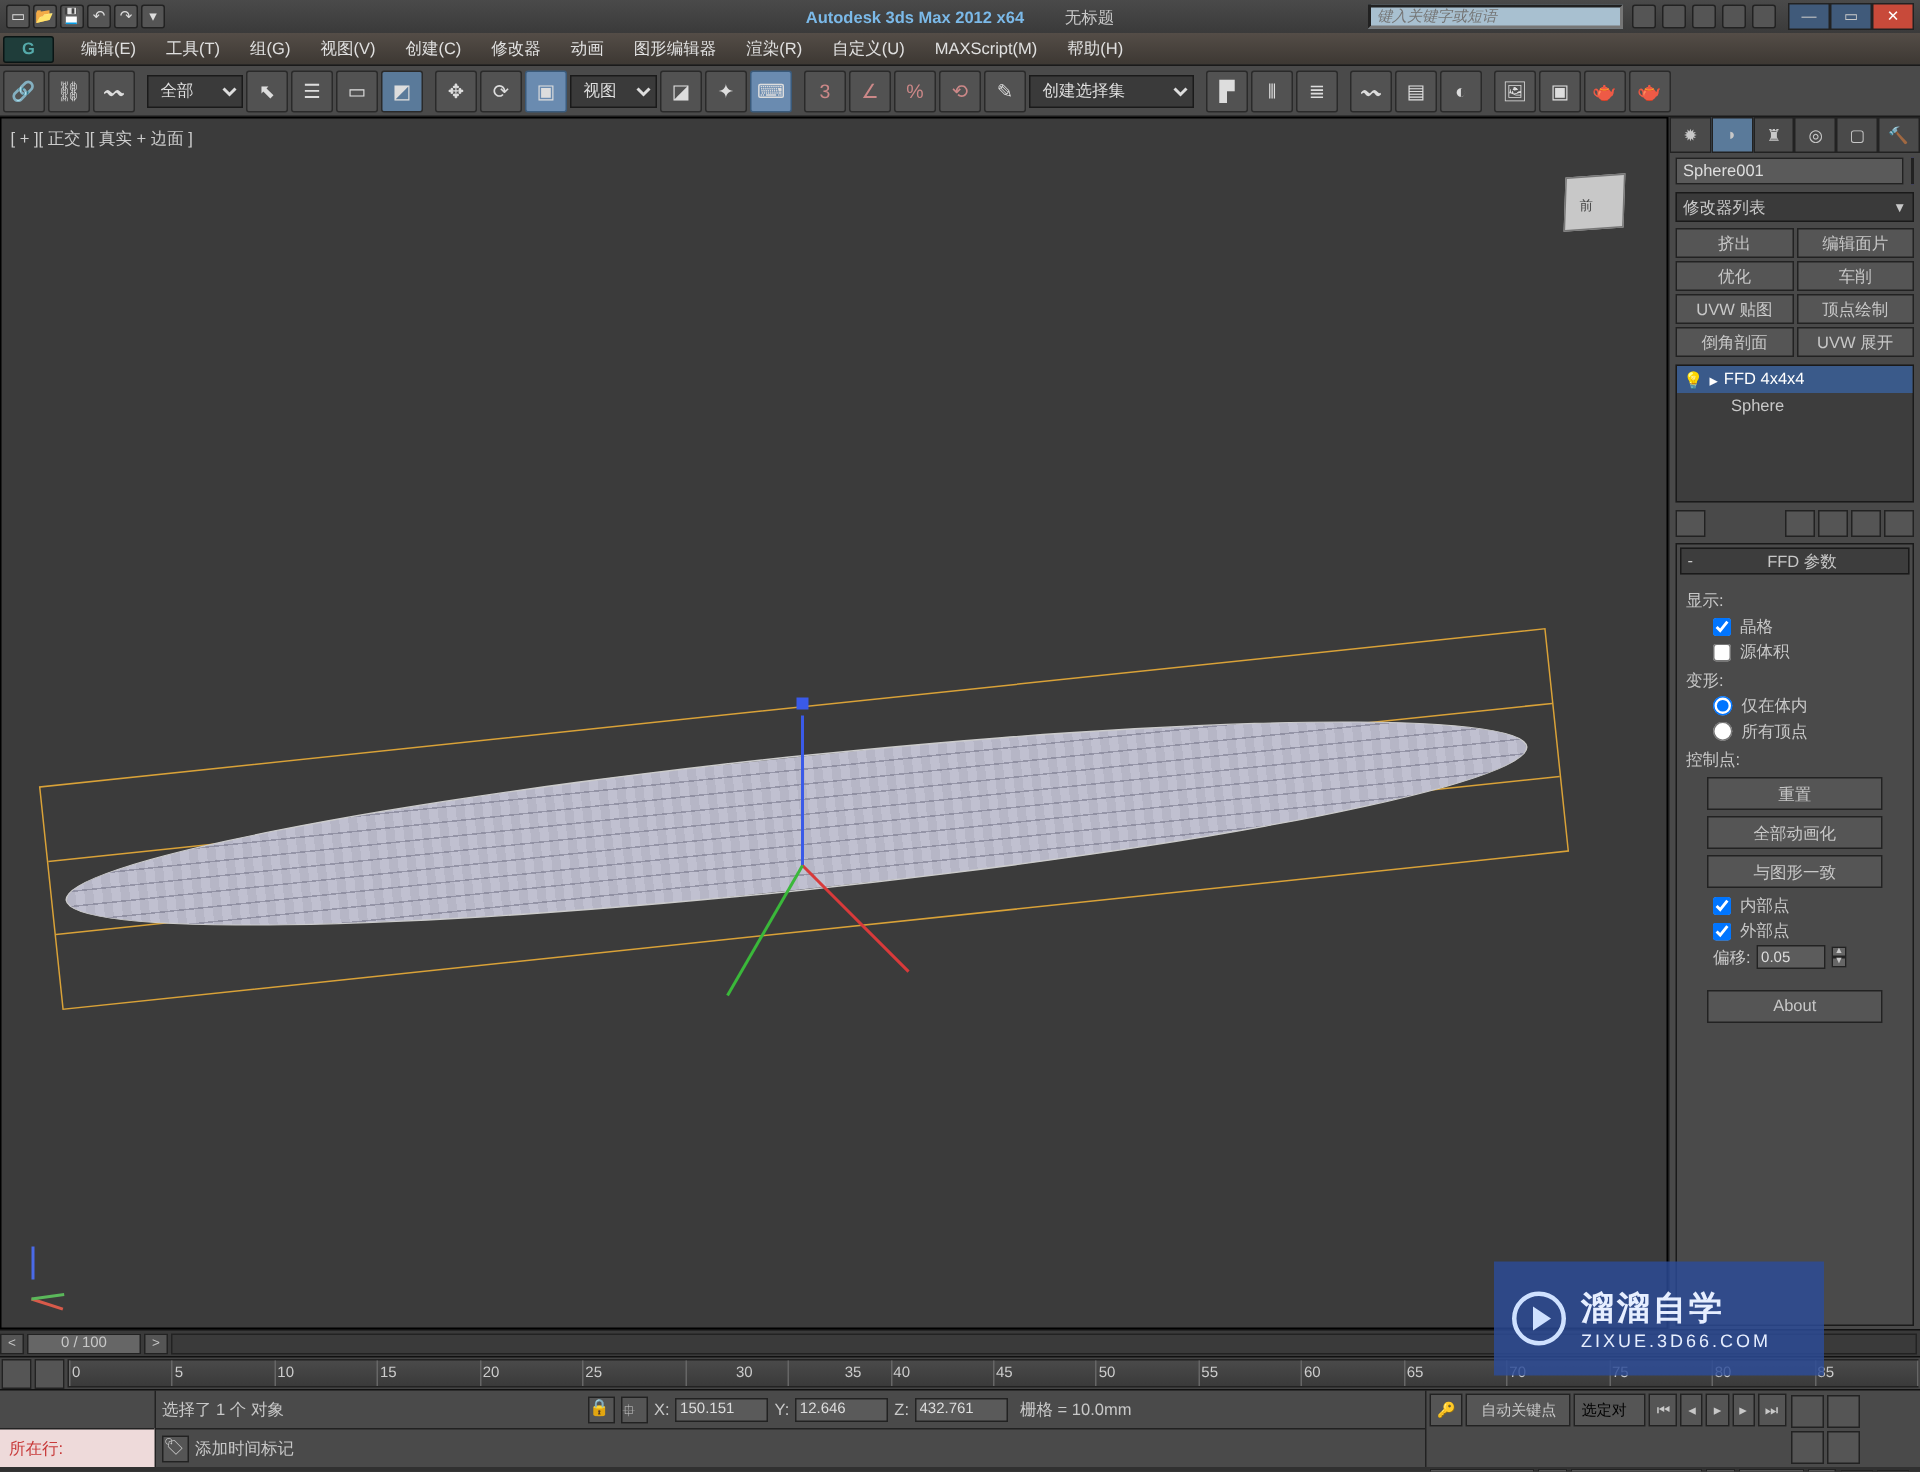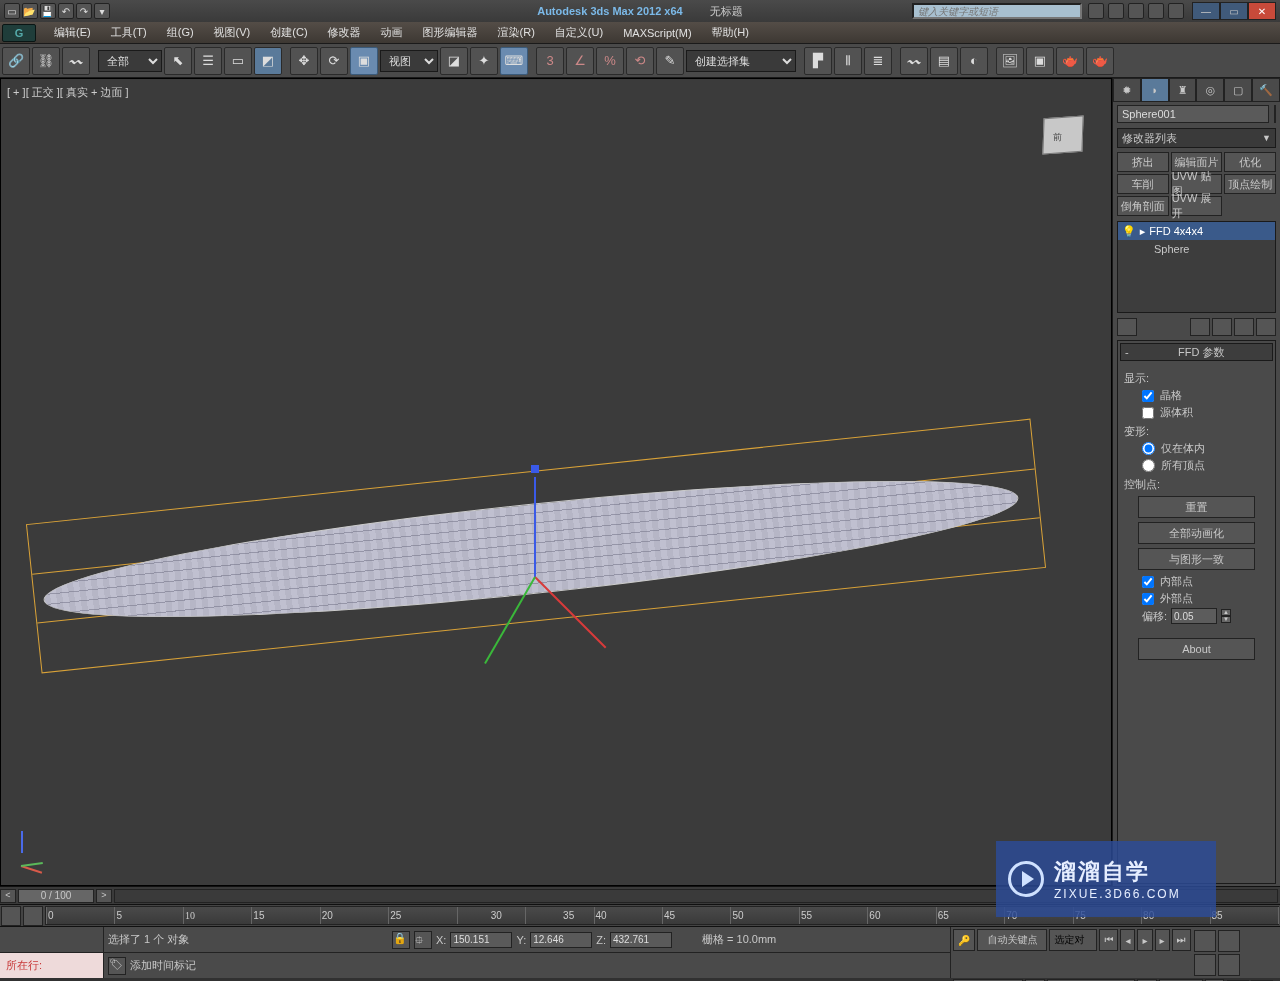--- a/index.html
+++ b/index.html
@@ -65,21 +65,21 @@
 
 .cmdpanel { width: 168px; background:#494949; border-left:1px solid #1a1a1a; display:flex; flex-direction:column;}
 .cmd-tabs{ display:flex; height:24px; background:#3d3d3d;}
 .cmd-tab{ flex:1; height:24px; display:flex;align-items:center;justify-content:center; border:1px solid #222; background:#4a4a4a;}
 .cmd-tab.active{ background:#5a7a9a;}
 .namebox{ display:flex; padding:3px 4px; gap:5px;}
 .namebox input{ flex:1; height:18px; background:#5a5a5a; border:1px solid #222; color:#ddd; padding:0 4px; font-size:11px;}
 .namebox .color{ width:18px; height:18px; background:#7a7ae0; border:1px solid #222;}
 .mod-combo{ margin:2px 4px; height:20px; background:#3a3a3a; border:1px solid #1a1a1a; display:flex; align-items:center; padding:0 4px; justify-content:space-between;}
 .mod-combo .tri{font-size:9px;}
-.mod-btn-grid{ display:grid; grid-template-columns:1fr 1fr 1fr; gap:2px; padding:2px 4px;}
+.mod-btn-grid{ display:grid; grid-template-columns:1fr 1fr; gap:2px; padding:2px 4px;}
 .mod-btn{ height:20px; background:#555; border:1px solid #222; display:flex;align-items:center;justify-content:center; font-size:11px;}
 .mod-stack{ margin:3px 4px; border:1px solid #1a1a1a; background:#3d3d3d; height:92px;}
 .stack-item{ height:18px; display:flex; align-items:center; padding:0 4px; gap:4px; font-size:11px;}
 .stack-item.sel{ background:#3a5a8a; color:#fff;}
 .stack-icons{ display:flex; justify-content:space-between; padding:2px 4px; height:22px; align-items:center;}
 .stack-icons .sbtn{ width:20px; height:18px; background:#555; border:1px solid #222;}
 .panel-scroll{ flex:1; overflow:hidden; margin:2px 4px; border:1px solid #1a1a1a; background:#4a4a4a; padding:2px;}
 .rollout-head{ background:#3d3d3d; border:1px solid #1a1a1a; height:18px; display:flex; align-items:center; padding:0 4px; gap:6px; font-size:11px;}
 .rollout-body{ padding:6px 4px;}
 .rollout-body .lbl{ margin:4px 0 2px; font-size:11px;}
@@ -355,21 +355,21 @@
 
 <div class="trackbar">
   <div class="tb-lock"></div>
   <div class="tb-lock"></div>
   <div class="ruler" id="ruler">
       <div class="tick" style="left: 0%;"></div>
       <div class="num" style="left: calc(0% + 2px);">0</div>
       <div class="tick" style="left: 5.55556%;"></div>
       <div class="num" style="left: calc(5.55556% + 2px);">5</div>
       <div class="tick" style="left: 11.1111%;"></div>
-      <div class="num" style="left: calc(11.1111% + 2px); font-family: Liberation Serif, serif;">10</div>
+      <div class="num" style="left: calc(11.1111% + 2px);">10</div>
       <div class="tick" style="left: 16.6667%;"></div>
       <div class="num" style="left: calc(16.6667% + 2px);">15</div>
       <div class="tick" style="left: 22.2222%;"></div>
       <div class="num" style="left: calc(22.2222% + 2px);">20</div>
       <div class="tick" style="left: 27.7778%;"></div>
       <div class="num" style="left: calc(27.7778% + 2px);">25</div>
       <div class="tick" style="left: 33.3333%;"></div>
       <div class="num" style="left: calc(33.3333% + 2px); padding-left: 32px;">30</div>
       <div class="tick" style="left: 38.8889%;"></div>
       <div class="num" style="left: calc(38.8889% + 2px); margin-left: 36px;">35</div>
@@ -408,21 +408,21 @@
     <div class="status-row">
       <span style="flex:0 0 auto; min-width:280px">选择了 1 个 对象</span>
       <div class="sbtn">🔒</div>
       <div class="sbtn">⯐</div>
       <span>X:</span>
         <input class="sinput" style="width: 62px;" value="150.151">
       <span>Y:</span>
         <input class="sinput" style="width: 62px;" value="12.646">
       <span>Z:</span>
         <input class="sinput" style="width: 62px;" value="432.761">
-      <span style="margin-left:26px">栅格 = 10.0mm</span>
+      <span style="margin-left:4px">栅格 = 10.0mm</span>
     </div>
     <div class="status-row">
       <div class="sbtn">🏷</div>
       <span>添加时间标记</span>
     </div>
   </div>
   <div class="status-right">
     <div class="rb">🔑</div>
     <div class="rb" style="width:70px">自动关键点</div>
     <input class="rb sinput" style="width: 48px;" value="选定对">

